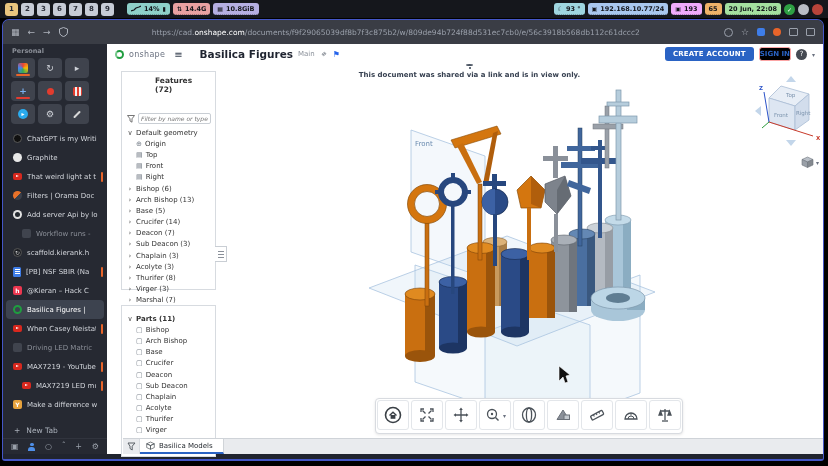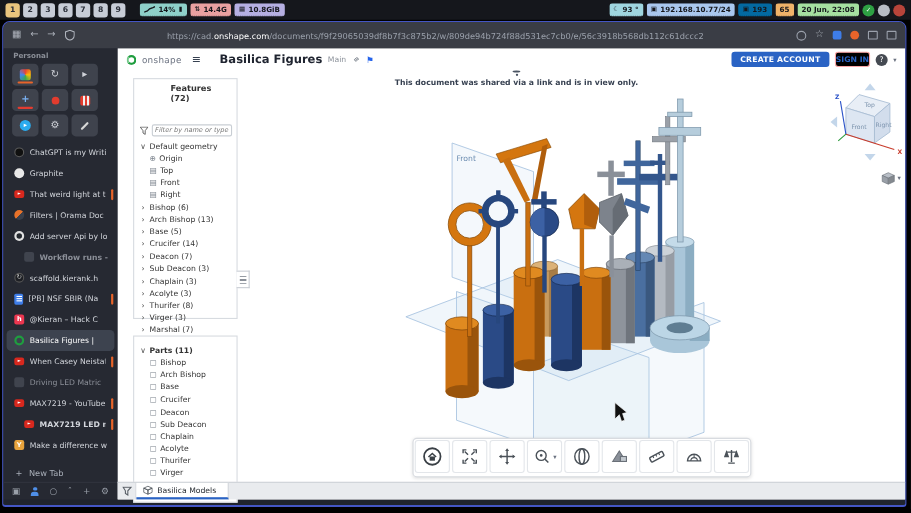--- a/index.html
+++ b/index.html
@@ -3,21 +3,21 @@
 <meta charset="utf-8">
 <style>
   html,body{margin:0;padding:0;background:#000;}
   #root{position:relative;width:828px;height:466px;overflow:hidden;font-family:"DejaVu Sans",sans-serif;-webkit-font-smoothing:antialiased;}
   
   #topbar{position:absolute;left:0;top:0;width:828px;height:18px;background:#15171c;display:flex;align-items:center;gap:3px;padding:0 5px;box-sizing:border-box;}
   .ws{width:13px;height:13px;background:#c7ccd6;color:#2a2e38;font-weight:bold;font-size:7px;line-height:13px;text-align:center;border-radius:3px;}
   .ws.active{background:#e9c57e;}
   .chip{height:12px;border-radius:3px;display:flex;align-items:center;gap:3px;padding:0 4px;font-weight:bold;font-size:6.5px;color:#15171c;border-bottom:1px dotted rgba(0,0,0,.35);box-sizing:border-box;}
   .c-cpu{background:#8ed0c9;margin-left:10px}.c-net{background:#e9a1a1}.c-mem{background:#b5afe2}
-  .c-temp{background:#9fd6e0}.c-ip{background:#a9c7ee}.c-disk{background:#0369a1}.c-load{background:#efb269}.c-clock{background:#a5e0a0}
+  .c-temp{background:#9fd6e0}.c-ip{background:#a9c7ee}.c-disk{background:#f0abfc}.c-load{background:#efb269}.c-clock{background:#a5e0a0}
   .tico{font-size:6px;line-height:1;}
   .spacer{flex:1;}
   .tray{width:11px;height:11px;border-radius:50%;display:flex;align-items:center;justify-content:center;font-size:6px;color:#fff;}
   .tr-ok{background:#2ea043}.tr-ghost{background:#b9bdc5}.tr-red{background:#b8443a}
   
   #window{position:absolute;left:2px;top:19px;width:822px;height:442px;border:1px solid #4456c6;border-bottom-width:2px;border-radius:7px 7px 3px 3px;background:#2e313a;box-sizing:border-box;display:flex;flex-direction:column;overflow:hidden;}
   #btoolbar{height:24px;background:#3a3d45;display:flex;align-items:center;padding:0 8px;gap:8px;color:#c3c7cf;font-size:9px;flex:0 0 auto;}
   .bico{font-size:9px;line-height:1;color:#aeb3bc;}
   #urlbox{flex:1;text-align:center;font-size:7.5px;white-space:nowrap;overflow:hidden;}
   #urlbox .scheme,#urlbox .path{color:#9aa0ab;}
@@ -37,21 +37,21 @@
   .tile .ul{position:absolute;bottom:2px;left:5px;right:5px;height:2px;border-radius:1px;}
   .ul-or{background:#e8642a}.ul-rd{background:#e23c30}
   .gmulti{width:10px;height:10px;border-radius:2px;background:conic-gradient(#e94235,#fbbc05,#34a853,#4285f4,#e94235);}
   .rdot{width:7px;height:7px;border-radius:50%;background:#e23c2e;}
   .rgrid{width:9px;height:9px;border-radius:2px;background:repeating-linear-gradient(90deg,#e23c2e 0 2px,#f0f0f0 2px 4px);}
   .tgci{width:10px;height:10px;border-radius:50%;background:#2aabee;color:#fff;font-size:6px;line-height:10px;text-align:center;}
   .pen{width:2px;height:9px;background:#d8d8d8;transform:rotate(45deg);border-radius:1px;}
   .srow{display:flex;align-items:center;gap:5px;height:19px;padding:0 4px 0 10px;font-size:7px;position:relative;flex:0 0 auto;}
   .srow.active{background:#3d434f;border-radius:4px;margin:0 3px;padding-left:7px;color:#fff;}
   .srow.dim{color:#8b8f98;}
-  .srow.ind{padding-left:19px;font-weight:bold;}
+  .srow.ind{padding-left:19px;}
   .slabel{white-space:nowrap;overflow:hidden;flex:1;}
   .fav{width:9px;height:9px;border-radius:50%;flex:0 0 auto;position:relative;}
   .f-chatgpt{background:#101010;border:1px solid #5a5a5a;box-sizing:border-box;}
   .f-graphite{background:#e8e8e8;}
   .f-youtube{background:#d8281e;border-radius:2px;height:7px;}
   .f-youtube::after{content:"";position:absolute;left:3.2px;top:1.6px;border-left:3px solid #fff;border-top:1.9px solid transparent;border-bottom:1.9px solid transparent;}
   .f-orama{background:linear-gradient(135deg,#e8722a 50%,#3a3f4a 50%);}
   .f-github{background:#e2e2e2;}
   .f-github::after{content:"";position:absolute;left:2px;top:2px;width:5px;height:5px;border-radius:50%;background:#24292f;}
   .f-refresh{background:#1d1f24;border:1px solid #555;box-sizing:border-box;color:#ccc;font-size:6px;line-height:7px;text-align:center;}
@@ -100,21 +100,21 @@
   .trow.child{padding-left:9px;}
   .ticon{color:#7a828c;font-size:7px;flex:0 0 auto;}
   .hbar{height:3.5px;background:#a8adb5;border-radius:2px;margin:4px 2px 0 2px;}
   #edgetab{position:absolute;left:108px;top:202px;width:11px;height:14px;background:#fff;border:1px solid #c9ced4;border-left:none;display:flex;align-items:center;justify-content:center;}
   #edgetab .lines{width:6px;height:7px;background:repeating-linear-gradient(180deg,#8a9099 0 1px,transparent 1px 3px);}
   
   #vtoolbar{position:absolute;left:268px;top:354px;height:32px;background:#fff;border:1px solid #d8dbe0;border-radius:4px;display:flex;gap:2px;padding:1px;box-shadow:0 1px 3px rgba(0,0,0,.10);}
   .tbtn{width:30px;height:28px;display:flex;align-items:center;justify-content:center;border:1px solid #e3e6ea;border-radius:3px;background:#fff;gap:1px;}
   .tbtn svg{display:block;}
   
-  #tabbar{position:absolute;left:0;right:0;bottom:0;height:15px;background:#e9ebee;border-top:1px solid #cfd3d8;display:flex;align-items:stretch;}
+  #tabbar{position:absolute;left:16px;right:0;bottom:0;height:15px;background:#e9ebee;border-top:1px solid #cfd3d8;display:flex;align-items:stretch;}
   #tabsearch{width:16px;display:flex;align-items:center;justify-content:center;border-right:1px solid #d7dbe0;}
   .studio-tab{display:flex;align-items:center;gap:4px;background:#fff;border-right:1px solid #d0d4d8;border-bottom:2px solid #2a63c4;padding:0 10px 0 6px;font-size:7px;color:#24292f;box-sizing:border-box;}
   
   #viewcube{position:absolute;left:646px;top:30px;}
   #cubestyle{position:absolute;left:694px;top:112px;display:flex;align-items:center;gap:2px;}
   
   #scene{position:absolute;left:248px;top:26px;}
 </style>
 </head>
 <body>

